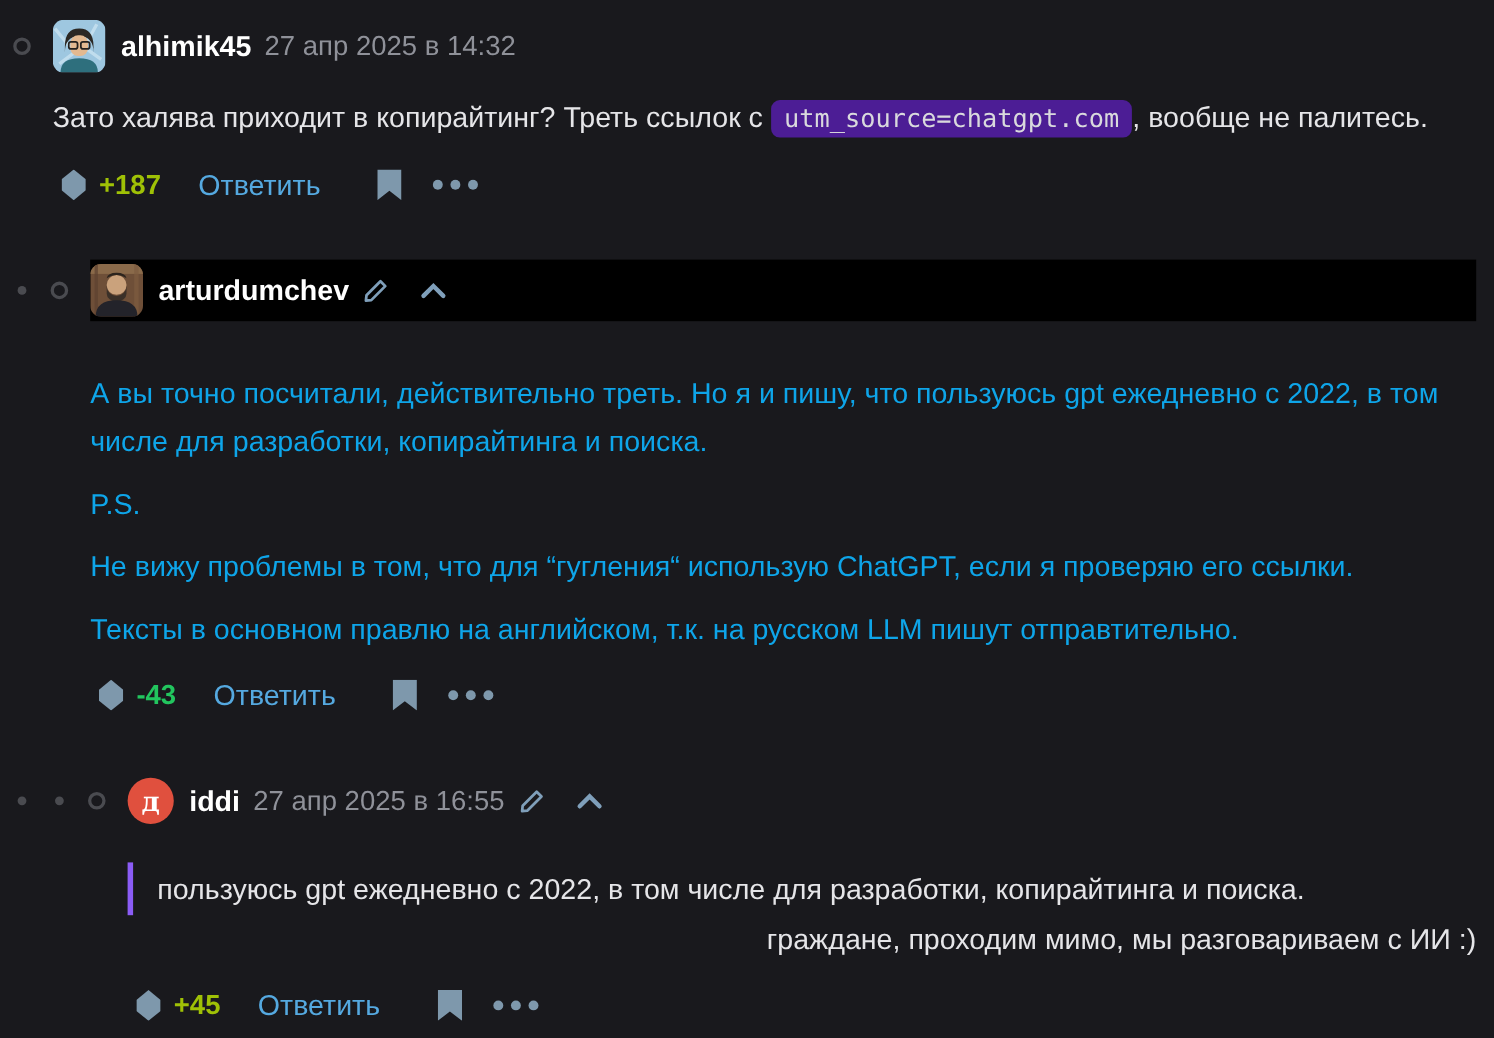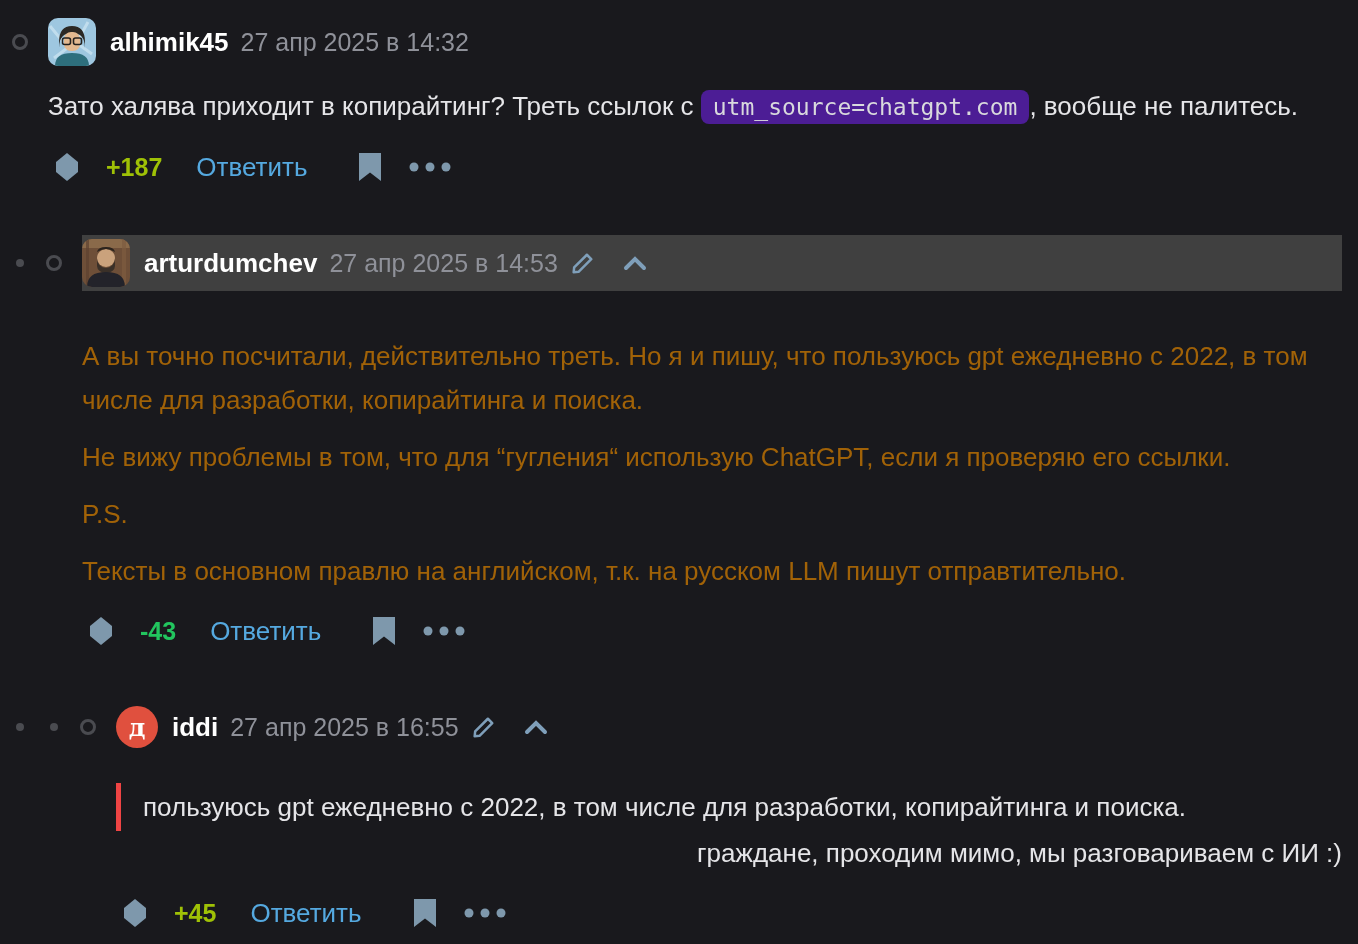--- a/index.html
+++ b/index.html
@@ -16,51 +16,51 @@
 
   
   .rail { display:flex; height:56px; align-items:center; flex-shrink:0; }
   .rail-cell { width:34px; display:flex; justify-content:center; }
   .toggle { width:16px; height:16px; border:3px solid #4a4b50; border-radius:50%; cursor:pointer; }
   .tdot { width:8px; height:8px; background:#4a4b50; border-radius:50%; }
 
   .main { flex:1; margin-left:11px; min-width:0; }
 
   .chead { display:flex; align-items:center; height:56px; }
-  .chead.hl { background:#404040; }
+  .chead.hl { background:#000000; }
   .avatar { width:48px; height:48px; border-radius:10px; overflow:hidden; flex-shrink:0; cursor:pointer; }
   .avatar svg { display:block; width:100%; height:100%; }
   .avatar.round {
     width:42px; height:42px; border-radius:50%; background:#e0503e;
     display:flex; align-items:center; justify-content:center;
     color:#fff; font-family:"DejaVu Serif", serif; font-weight:bold; font-size:25px;
   }
   .uname { font-weight:bold; font-size:26px; color:#ffffff; margin-left:14px; cursor:pointer; }
   .tstamp { font-size:25px; color:#8f9199; margin-left:12px; cursor:pointer; }
   .pencil { margin-left:12px; display:flex; align-items:center; }
   .chev { margin-left:28px; display:flex; align-items:center; cursor:pointer; background:none; border:none; padding:0; }
 
   .cbody { margin-top:14px; font-size:26px; line-height:44px; }
   .cbody p { margin:0 0 13px 0; }
   .cbody p:last-child { margin-bottom:0; }
-  .muted { color:#a16207;margin-top:43px; }
+  .muted { color:#0ea5e9;margin-top:43px; }
   code.inline {
     font-family:"DejaVu Sans Mono", monospace;
     font-size:23px; background:#4c1d95; color:#d9d9dd;
     padding:4px 12px; border-radius:8px; white-space:nowrap;
   }
   blockquote.q {
-    margin:28px 0 0 0; border-left:5px solid #ef4444;
+    margin:28px 0 0 0; border-left:5px solid #8b5cf6;
     padding:2px 0 2px 22px; line-height:44px;
   }
   .qp { margin:24px 0 0 0;text-align:right; }
 
   .cfoot { margin-top:20px; display:flex; align-items:center; height:36px; padding-left:8px; }
   .ibtn { background:none; border:none; padding:0; display:flex; align-items:center; cursor:pointer; }
-  .score { font-weight:bold; font-size:25px; margin-left:28px; }
+  .score { font-weight:bold; font-size:25px; margin-left:12px; }
   .score.pos { color:#9fc106; }
   .score.neg { color:#22c55e; }
   .reply { color:#55a9e0; font-size:26px; margin-left:34px; cursor:pointer; text-decoration:none; }
   .bmk { margin-left:52px; }
   .dots { margin-left:28px; }
   .icon-fill { fill:#7e98ac; }
 </style>
 </head>
 <body>
 
@@ -132,36 +132,35 @@
             <rect x="0" y="0" width="48" height="9" fill="#8a6a4a"></rect>
             <rect x="4" y="0" width="3" height="48" fill="#5d4230" opacity="0.7"></rect>
             <rect x="40" y="0" width="4" height="48" fill="#7d5c40" opacity="0.7"></rect>
             <circle cx="24" cy="19" r="9" fill="#caa27c"></circle>
             <path d="M15 13 Q16 8 24 8 Q32 8 33 13 Q28 10 24 10 Q20 10 15 13 Z" fill="#2c241d"></path>
             <path d="M15 20 a9 9 0 0 0 18 0 l0 7 a9 7 0 0 1 -18 0 Z" fill="#3a3028"></path>
             <path d="M5 48 Q5 33 24 33 Q43 33 43 48 Z" fill="#23232a"></path>
           </svg>
         </div>
         <span class="uname">arturdumchev</span>
-        <span class="tstamp">27 апр 2025 в 14:53</span>
         <span class="pencil">
           <svg width="25" height="25" viewBox="0 0 24 24" fill="none" stroke="#7f9fba" stroke-width="2.4" stroke-linejoin="round">
               <path d="M16.2 3.6 L20.4 7.8 L8.2 20 L3.5 20.5 L4 15.8 Z"></path>
             </svg>
         </span>
         <button class="chev">
           <svg width="24" height="15" viewBox="0 0 24 15" fill="none" stroke="#7f9fba" stroke-width="4" stroke-linecap="round">
               <path d="M3 12 L12 3 L21 12"></path>
             </svg>
         </button>
       </div>
       <div class="cbody muted">
         <p>А вы точно посчитали, действительно треть. Но я и пишу, что пользуюсь gpt ежедневно с 2022, в том числе для разработки, копирайтинга и поиска.</p>
+        <p>P.S.</p>
         <p>Не вижу проблемы в том, что для “гугления“ использую ChatGPT, если я проверяю его ссылки.</p>
-        <p>P.S.</p>
         <p>Тексты в основном правлю на английском, т.к. на русском LLM пишут отправтительно.</p>
       </div>
       <div class="cfoot">
         <button class="ibtn">
           <svg width="22" height="28" viewBox="0 0 22 28">
               <polygon class="icon-fill" points="11,0 22,9 22,19 11,28 0,19 0,9"></polygon>
             </svg>
         </button>
         <span class="score neg">-43</span>
         <a class="reply">Ответить</a>

